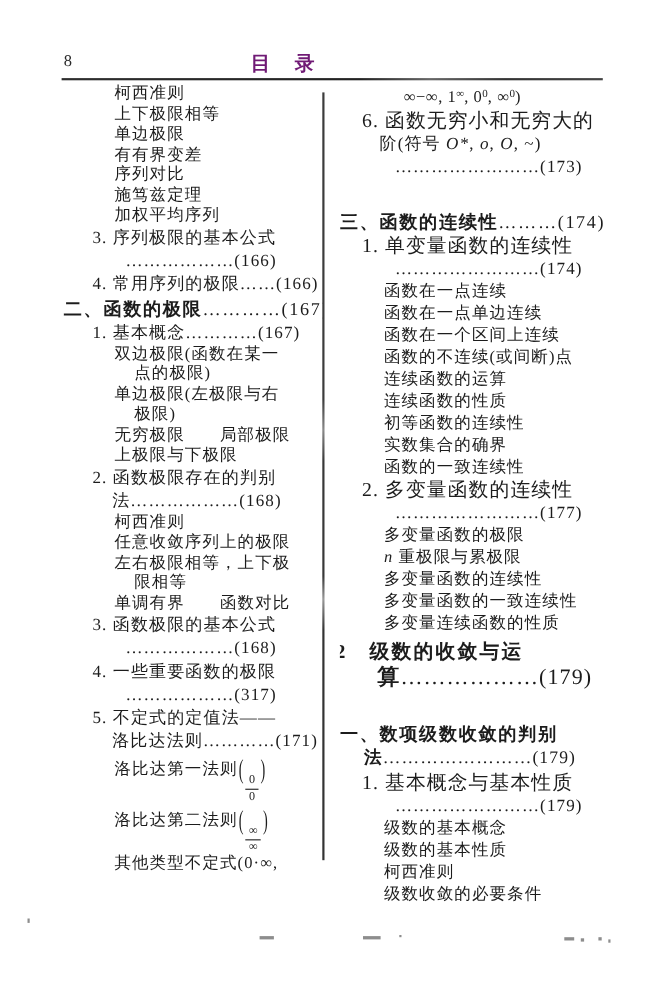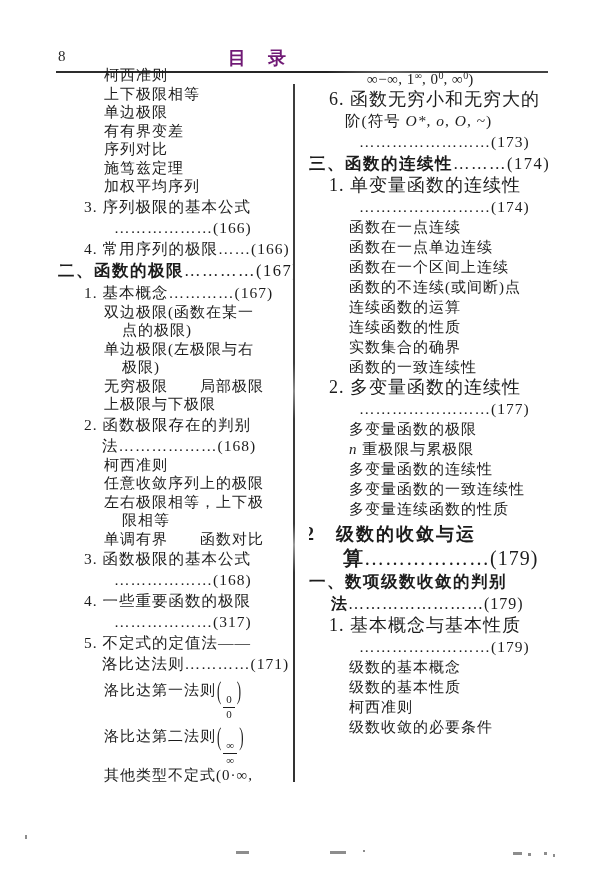--- a/index.html
+++ b/index.html
@@ -6,38 +6,38 @@
   body{width:605px;height:895px;position:relative;overflow:hidden;
        font-family:"Liberation Serif","DejaVu Serif",serif;color:#1c1c1c;}
   .page{position:absolute;inset:0;background:#ffffff;}
   .pagenum{position:absolute;left:58px;top:48px;font-size:15px;color:#2a2a2a;}
   .title{position:absolute;left:228px;top:46px;font-size:18px;font-weight:bold;
          letter-spacing:2px;color:#701a75;}
   .rule{position:absolute;left:56px;top:71px;width:492px;height:2px;
         background:linear-gradient(to right,#2e2e2e 0%,#222 55%,#666 68%,#333 82%,#444 100%);}
   .divider{position:absolute;left:293px;top:84px;width:1.5px;height:698px;
         background:linear-gradient(to bottom,#3c3c3c 0%,#3c3c3c 40%,#8a8a8a 44%,#383838 48%,#383838 63%,#9a9a9a 66%,#333 70%,#333 100%);}
-  .col{position:absolute;top:66px;overflow:hidden;}
+  .col{position:absolute;top:76px;overflow:hidden;}
   .col-left{left:56px;width:237px;}
   .col-right{left:309px;width:290px;}
   .line{white-space:nowrap;letter-spacing:1px;}
   
   .col-left .sub{font-size:15px;line-height:18.5px;padding-left:48px;}
   .col-left .sub2{font-size:15px;line-height:18.5px;padding-left:66px;}
   .col-left .num{font-size:15.5px;line-height:21px;padding-left:28px;}
   .col-left .numcont{font-size:15.5px;line-height:21px;padding-left:46px;}
   .col-left .dots{font-size:15.5px;line-height:21px;padding-left:58px;}
   .col-left .head{font-size:16.5px;line-height:23px;padding-left:2px;letter-spacing:1.5px;}
   .col-left .fracline{line-height:32px;}
   
   .col-right .sub{font-size:15px;line-height:20px;padding-left:40px;}
   .col-right .num{font-size:18px;line-height:21px;padding-left:20px;}
   .col-right .numcont{font-size:15.5px;line-height:21px;padding-left:36px;}
   .col-right .dots{font-size:15.5px;line-height:21px;padding-left:50px;}
-  .col-right .head{font-size:16.5px;line-height:23px;padding-left:0;letter-spacing:1.5px;}
+  .col-right .head{font-size:16.5px;line-height:23px;padding-left:0;letter-spacing:1.5px;margin-top:28px;}
   .col-right .headcont{font-size:16px;line-height:22px;padding-left:22px;}
   .col-right .contmath{font-size:15px;line-height:20px;padding-left:58px;letter-spacing:0.5px;}
   .col-right .section{font-size:18px;line-height:26px;margin-left:-15px;margin-top:2px;letter-spacing:2px;}
   .col-right .sectioncont{font-size:20px;line-height:23px;padding-left:34px;}
   .b{font-weight:bold;}
   .it{font-style:italic;}
   .sup{font-size:10px;vertical-align:5px;letter-spacing:0;}
   .frac{display:inline-flex;flex-direction:column;align-items:center;
         font-size:11px;line-height:1.05;vertical-align:-8px;margin:0 1px;letter-spacing:0;}
   .frac .ft{border-bottom:1px solid #1c1c1c;padding:0 3px 1px;}
@@ -102,20 +102,21 @@
       <div class="line dots">……………………(173)</div>
       <div class="line head"><span class="b">三、函数的连续性</span><span>………(174)</span></div>
       <div class="line num">1. 单变量函数的连续性</div>
       <div class="line dots">……………………(174)</div>
       <div class="line sub">函数在一点连续</div>
       <div class="line sub">函数在一点单边连续</div>
       <div class="line sub">函数在一个区间上连续</div>
       <div class="line sub">函数的不连续(或间断)点</div>
       <div class="line sub">连续函数的运算</div>
       <div class="line sub">连续函数的性质</div>
+      <div class="line sub">初等函数的连续性</div>
       <div class="line sub">实数集合的确界</div>
       <div class="line sub">函数的一致连续性</div>
       <div class="line num">2. 多变量函数的连续性</div>
       <div class="line dots">……………………(177)</div>
       <div class="line sub">多变量函数的极限</div>
       <div class="line sub"><span class="it">n</span><span> 重极限与累极限</span></div>
       <div class="line sub">多变量函数的连续性</div>
       <div class="line sub">多变量函数的一致连续性</div>
       <div class="line sub">多变量连续函数的性质</div>
       <div class="line section"><span class="b">§2　级数的收敛与运</span></div>

